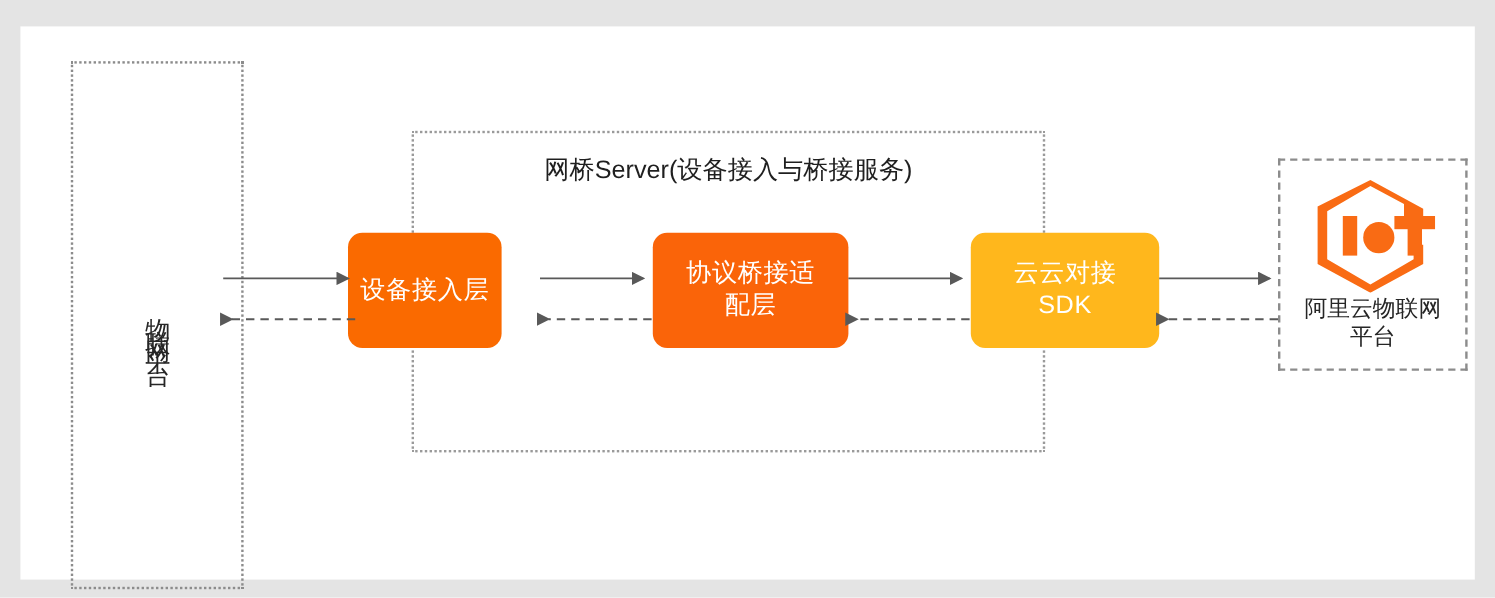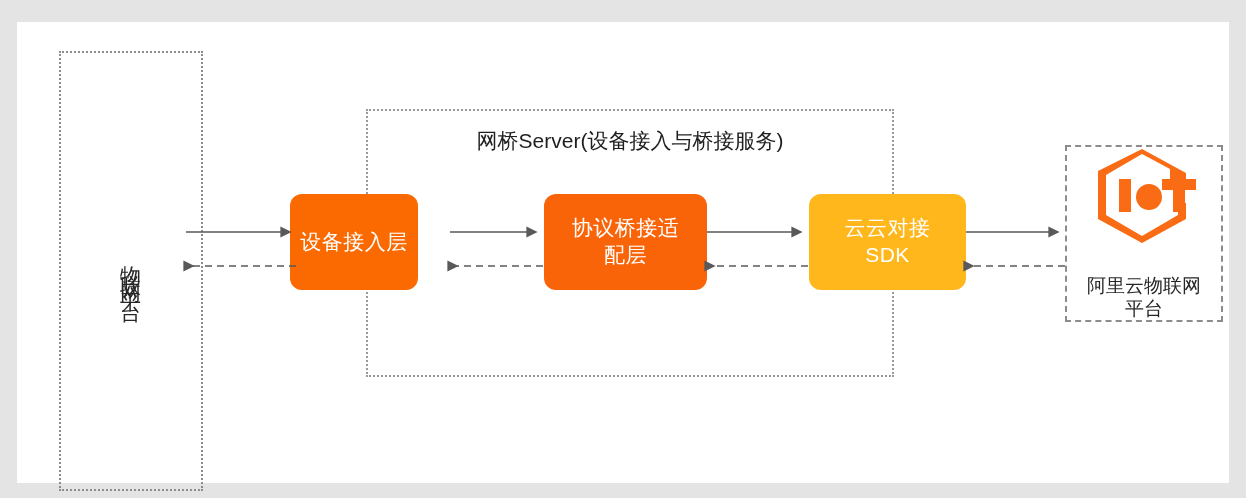--- a/index.html
+++ b/index.html
@@ -45,21 +45,21 @@
     text-orientation: upright;
     font-size: 21px;
     color: #262626;
     letter-spacing: 9px;
     line-height: 1;
     font-weight: 400;
   }
 
   .server-box {
     position: absolute;
-    left: 349px;
+    left: 326px;
     top: 87px;
     width: 528px;
     height: 268px;
     border: 2px dotted #9a9a9a;
     box-sizing: border-box;
   }
   .server-title {
     position: absolute;
     left: 0;
     top: 16px;
@@ -67,29 +67,29 @@
     text-align: center;
     font-size: 21px;
     color: #1f1f1f;
     font-weight: 400;
     white-space: nowrap;
   }
 
   .cloud-box {
     position: absolute;
     left: 1048px;
-    top: 123px;
+    top: 110px;
     width: 158px;
     height: 177px;
     border: 2px dashed #8c8c8c;
     box-sizing: border-box;
     display: flex;
     flex-direction: column;
     align-items: center;
-    justify-content: space-between;
+    justify-content: center;
   }
   .cloud-logo {
     width: 104px;
     height: 96px;
     margin-bottom: 2px;
   }
   .cloud-label {
     font-size: 19px;
     line-height: 1.22;
     color: #262626;

